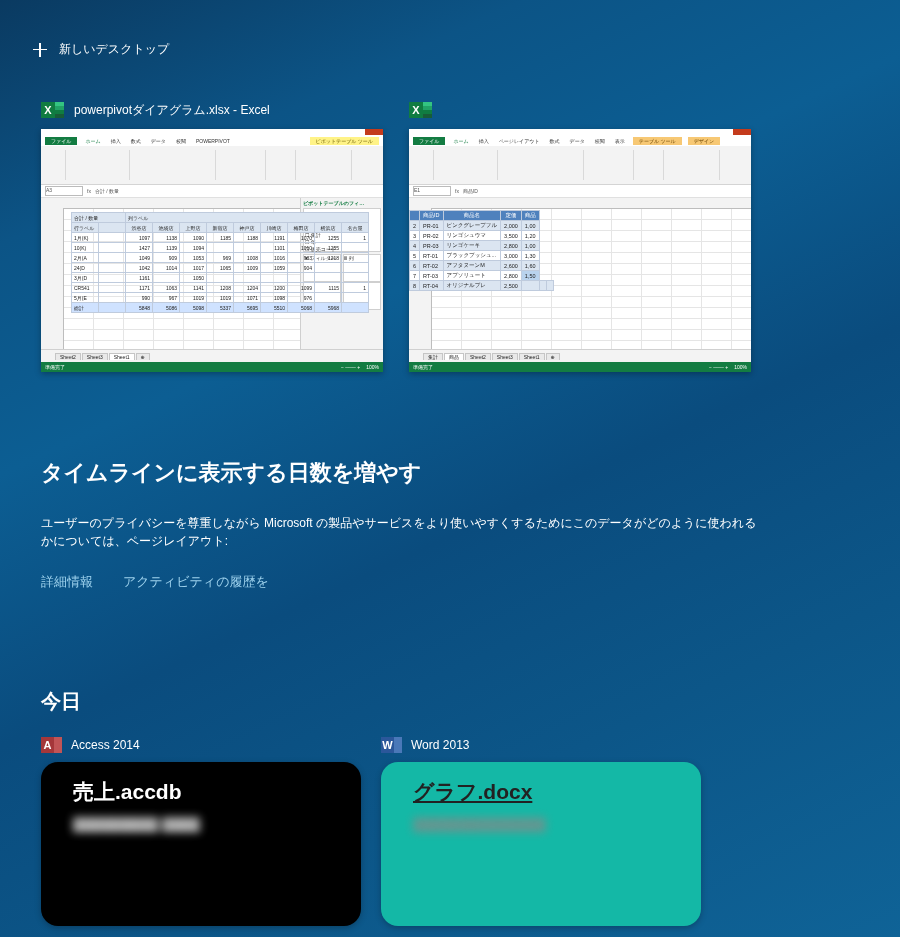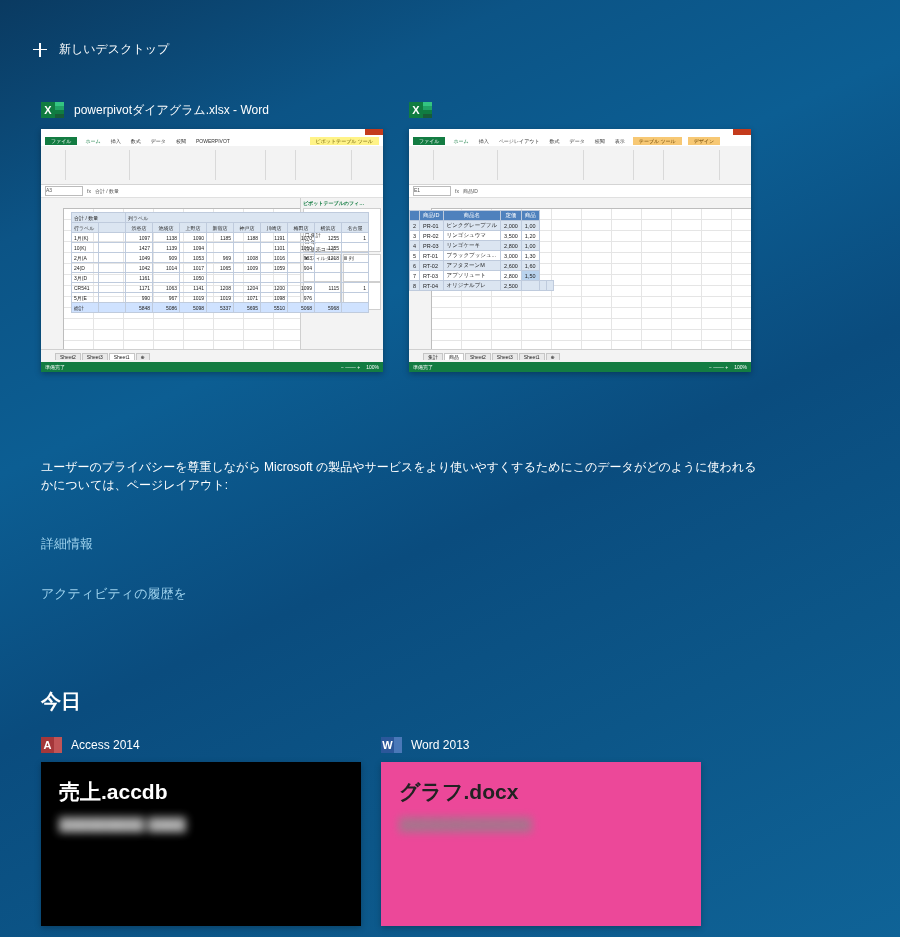--- a/index.html
+++ b/index.html
@@ -57,32 +57,32 @@
   .sheetbar{height:12px;background:#f3f3f3;border-top:1px solid #d0d0d0;display:flex;align-items:center;font-size:5px;padding-left:14px;gap:1px;}
   .sheetbar span{border:1px solid #c5c5c5;border-bottom:none;padding:0 4px;background:#e9e9e9;}
   .sheetbar span.ac{background:#fff;}
   .status{height:10px;background:#137c42;color:#fff;display:flex;align-items:center;font-size:5px;padding:0 4px;}
   .status .r{margin-left:auto;display:flex;gap:6px;align-items:center;}
 
   .timeline{position:absolute;top:458px;left:41px;width:720px;}
   .timeline h2{margin:0 0 26px 0;font-size:22px;font-weight:600;}
   .tl-body{display:flex;gap:44px;font-size:12px;line-height:1.5;}
   .tl-col{flex:1;}
-  .tl-links{margin-top:40px;display:flex;gap:30px;font-size:13px;flex-direction:column;}
+  .tl-links{margin-top:22px;display:flex;gap:30px;font-size:13px;}
   .tl-links a{color:#9fd3ee;text-decoration:none;}
   .yes{margin-top:22px;width:96px;height:28px;background:rgba(220,235,245,.42);color:#fff;border:none;font-size:13px;cursor:pointer;}
 
   .today{position:absolute;top:688px;left:41px;}
   .today h3{margin:0 0 20px 0;font-size:20px;font-weight:600;}
   .cards{display:flex;gap:20px;}
   .card{width:320px;}
   .ctitle{display:flex;align-items:center;gap:8px;font-size:12px;margin-bottom:7px;}
-  .ctile{width:320px;height:164px;box-shadow:0 2px 6px rgba(0,0,0,.25);padding:16px 18px;box-sizing:border-box;cursor:pointer;}
+  .ctile{width:320px;height:164px;box-shadow:0 2px 6px rgba(0,0,0,.25);padding:16px 32px;box-sizing:border-box;cursor:pointer;border-radius:17px;}
   .ctile.access{background:#000;color:#fff;}
-  .ctile.word{background:#ec4899;color:#222;}
+  .ctile.word{background:#14b8a6;color:#222;text-decoration:underline;}
   .ctile .fn{font-size:21px;font-weight:600;margin-bottom:10px;}
   .blur{filter:blur(4px);opacity:.9;font-size:13px;}
   .app-ic{width:22px;height:20px;display:flex;align-items:center;justify-content:center;}
 </style>
 </head>
 <body>
 
 <div class="stage">
 
   <div class="newdesk">
@@ -97,21 +97,21 @@
         <span class="excel-ic">
           <svg width="25" height="20" viewBox="0 0 25 20">
               <rect x="0" y="2" width="14" height="16" fill="#107c41"></rect>
               <text x="7" y="14" text-anchor="middle" fill="#fff" font-size="11" font-family="sans-serif" font-weight="bold">X</text>
               <rect x="14" y="2" width="9" height="4" fill="#33c481"></rect>
               <rect x="14" y="6" width="9" height="4" fill="#21a366"></rect>
               <rect x="14" y="10" width="9" height="4" fill="#107c41"></rect>
               <rect x="14" y="14" width="9" height="4" fill="#185c37"></rect>
             </svg>
         </span>
-        <span>powerpivotダイアグラム.xlsx - Word</span>
+        <span>powerpivotダイアグラム.xlsx - Excel</span>
       </div>
       <div class="thumb">
         <div class="tbar">
             <div class="closebox"></div>
           </div>
         <div class="ribtabs">
           <span class="file">ファイル</span>
           <span class="active">ホーム</span>
           <span>挿入</span>
           <span>数式</span>
@@ -426,20 +426,21 @@
             <span class="r">
               <span>− ─── +</span>
               <span>100%</span>
             </span>
           </div>
       </div>
     </div>
   </div>
 
   <div class="timeline">
+    <h2>タイムラインに表示する日数を増やす</h2>
     <div class="tl-body">
       <div class="tl-col">
         <div>ユーザーのプライバシーを尊重しながら Microsoft の製品やサービスをより使いやすくするためにこのデータがどのように使われるかについては、ページレイアウト:</div>
         <div class="tl-links">
           <a href="#">詳細情報</a>
           <a href="#">アクティビティの履歴を</a>
         </div>
       </div>
     </div>
   </div>

